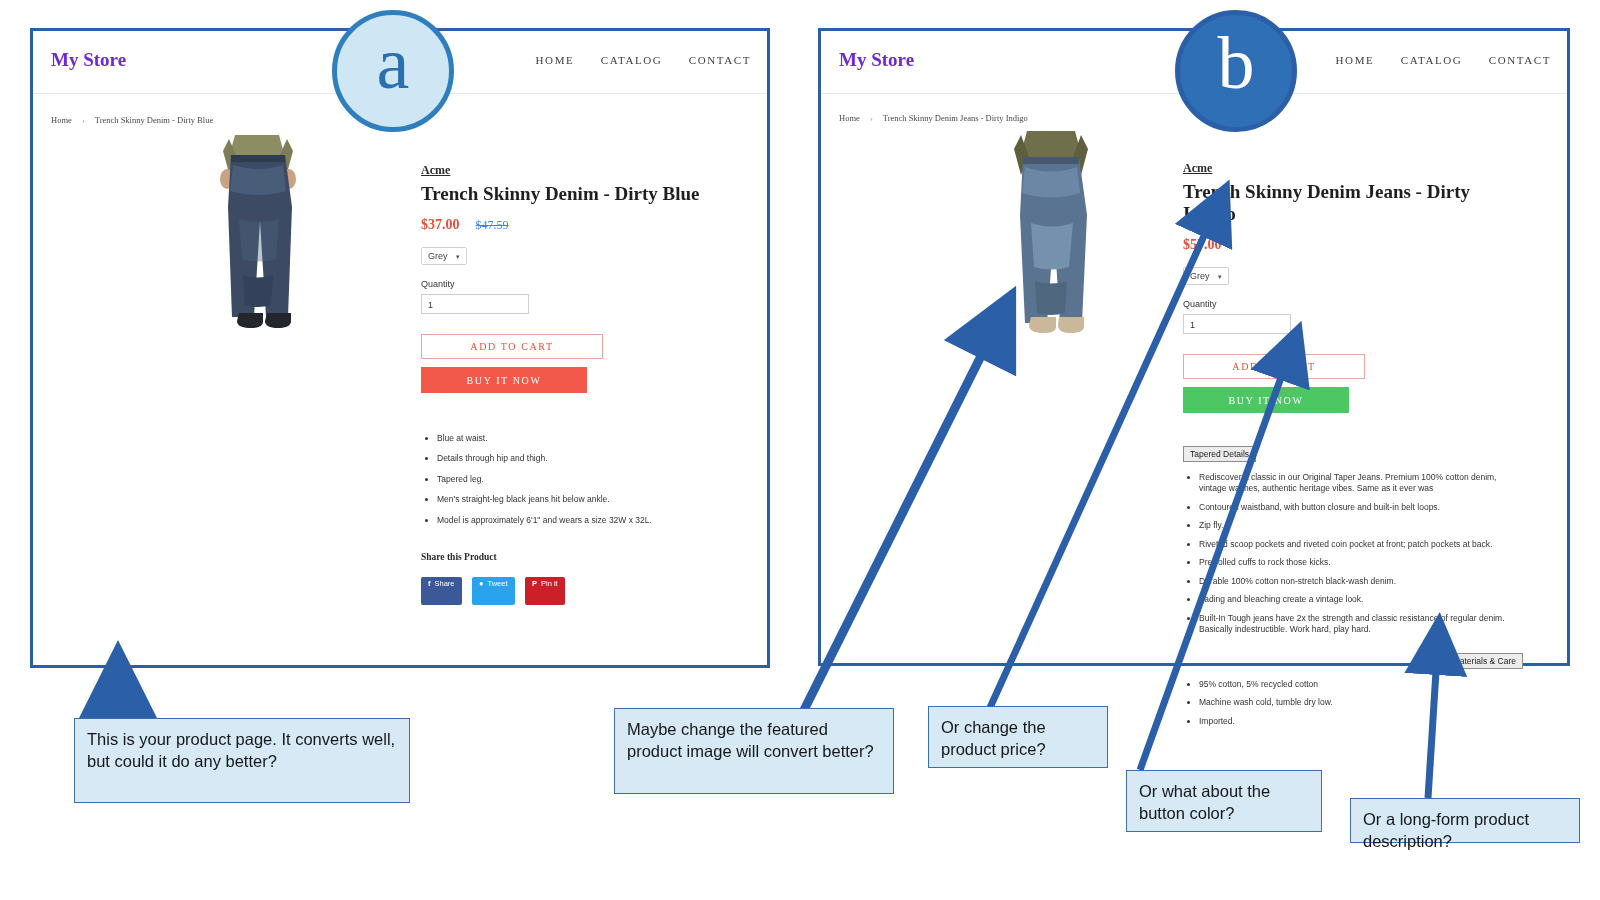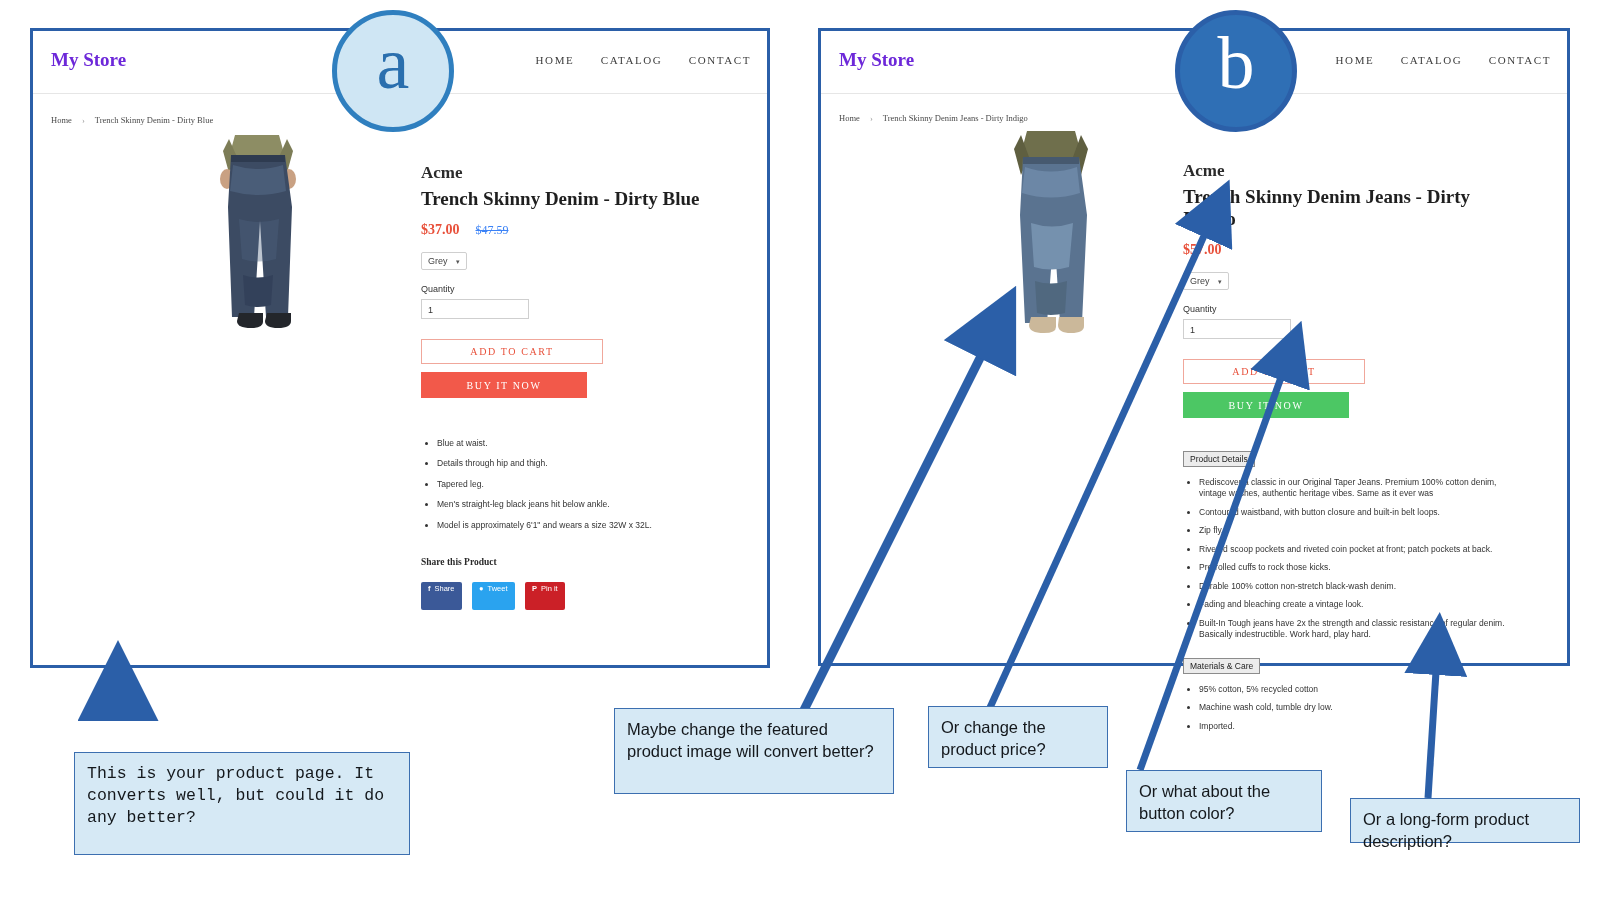--- a/index.html
+++ b/index.html
@@ -44,21 +44,21 @@
 
   
   .prod-img{
     position:absolute;overflow:hidden;background:#ffffff;
   }
   .jeans{position:absolute;left:0;top:0;width:100%;height:100%;}
 
   
   .brand{
     font-family:"Liberation Serif", serif;
-    font-weight:bold;font-size:17px;color:#2b2b2b;
+    font-weight:bold;font-size:12px;color:#2b2b2b;text-decoration:underline;
   }
   .ptitle{
     font-family:"Liberation Serif", serif;
     font-weight:bold;font-size:19px;color:#1f1f1f;margin-top:5px;
   }
   .price-row{margin-top:10px;font-family:"Liberation Serif", serif;}
   .price{color:#e8503a;font-size:14px;font-weight:bold;}
   .price-old{color:#3b82f6;font-size:12px;text-decoration:line-through;margin-left:12px;}
 
   .select-box{
@@ -260,34 +260,34 @@
         <span>Grey</span>
         <span class="car">▾</span>
       </div>
       <div class="qty-label">Quantity</div>
       <div class="qty-input">1</div>
 
       <div class="btn btn-cart">ADD TO CART</div>
       <div class="btn btn-buy-green">BUY IT NOW</div>
 
       <div style="margin-top:30px;">
-        <span class="sec-head">Product Details</span>
+        <span class="sec-head">Tapered Details</span>
       </div>
       <ul class="bullets tight" style="margin-top:10px;">
         <li>Rediscover a classic in our Original Taper Jeans. Premium 100% cotton denim, vintage washes, authentic heritage vibes. Same as it ever was</li>
         <li>Contoured waistband, with button closure and built-in belt loops.</li>
         <li>Zip fly.</li>
         <li>Riveted scoop pockets and riveted coin pocket at front; patch pockets at back.</li>
         <li>Pre-rolled cuffs to rock those kicks.</li>
         <li>Durable 100% cotton non-stretch black-wash denim.</li>
         <li>Fading and bleaching create a vintage look.</li>
         <li>Built-In Tough jeans have 2x the strength and classic resistance of regular denim. Basically indestructible. Work hard, play hard.</li>
       </ul>
 
-      <div style="margin-top:14px;">
+      <div style="margin-top:14px;text-align:right;">
         <span class="sec-head">Materials &amp; Care</span>
       </div>
       <ul class="bullets tight" style="margin-top:10px;">
         <li>95% cotton, 5% recycled cotton</li>
         <li>Machine wash cold, tumble dry low.</li>
         <li>Imported.</li>
       </ul>
     </div>
   </div>
 
@@ -297,21 +297,21 @@
         <path d="M0,0 L9,4.5 L0,9 z" fill="#2b5fa8"></path>
       </marker>
     </defs>
     <line x1="118" y1="718" x2="118" y2="676" stroke="#2b5fa8" stroke-width="9" marker-end="url(#ah)"></line>
     <line x1="800" y1="718" x2="1000" y2="318" stroke="#2b5fa8" stroke-width="9" marker-end="url(#ah)"></line>
     <line x1="988" y1="712" x2="1218" y2="205" stroke="#2b5fa8" stroke-width="7" marker-end="url(#ah)"></line>
     <line x1="1140" y1="770" x2="1292" y2="347" stroke="#2b5fa8" stroke-width="7" marker-end="url(#ah)"></line>
     <line x1="1428" y1="798" x2="1438" y2="640" stroke="#2b5fa8" stroke-width="7" marker-end="url(#ah)"></line>
   </svg>
 
-  <div class="callout" style="left:74px;top:752px;width:336px;height:103px;font-family:Liberation Mono, monospace;">This is your product page. It converts well, but could it do any better?</div>
+  <div class="callout" style="left:74px;top:718px;width:336px;height:85px;">This is your product page. It converts well, but could it do any better?</div>
 
   <div class="callout" style="left:614px;top:708px;width:280px;height:86px;">Maybe change the featured product image will convert better?</div>
 
   <div class="callout" style="left:928px;top:706px;width:180px;height:62px;">Or change the product price?</div>
 
   <div class="callout" style="left:1126px;top:770px;width:196px;height:62px;">Or what about the button color?</div>
 
   <div class="callout" style="left:1350px;top:798px;width:230px;height:45px;">Or a long-form product description?</div>
 
   <div class="badge" id="badge-a">

